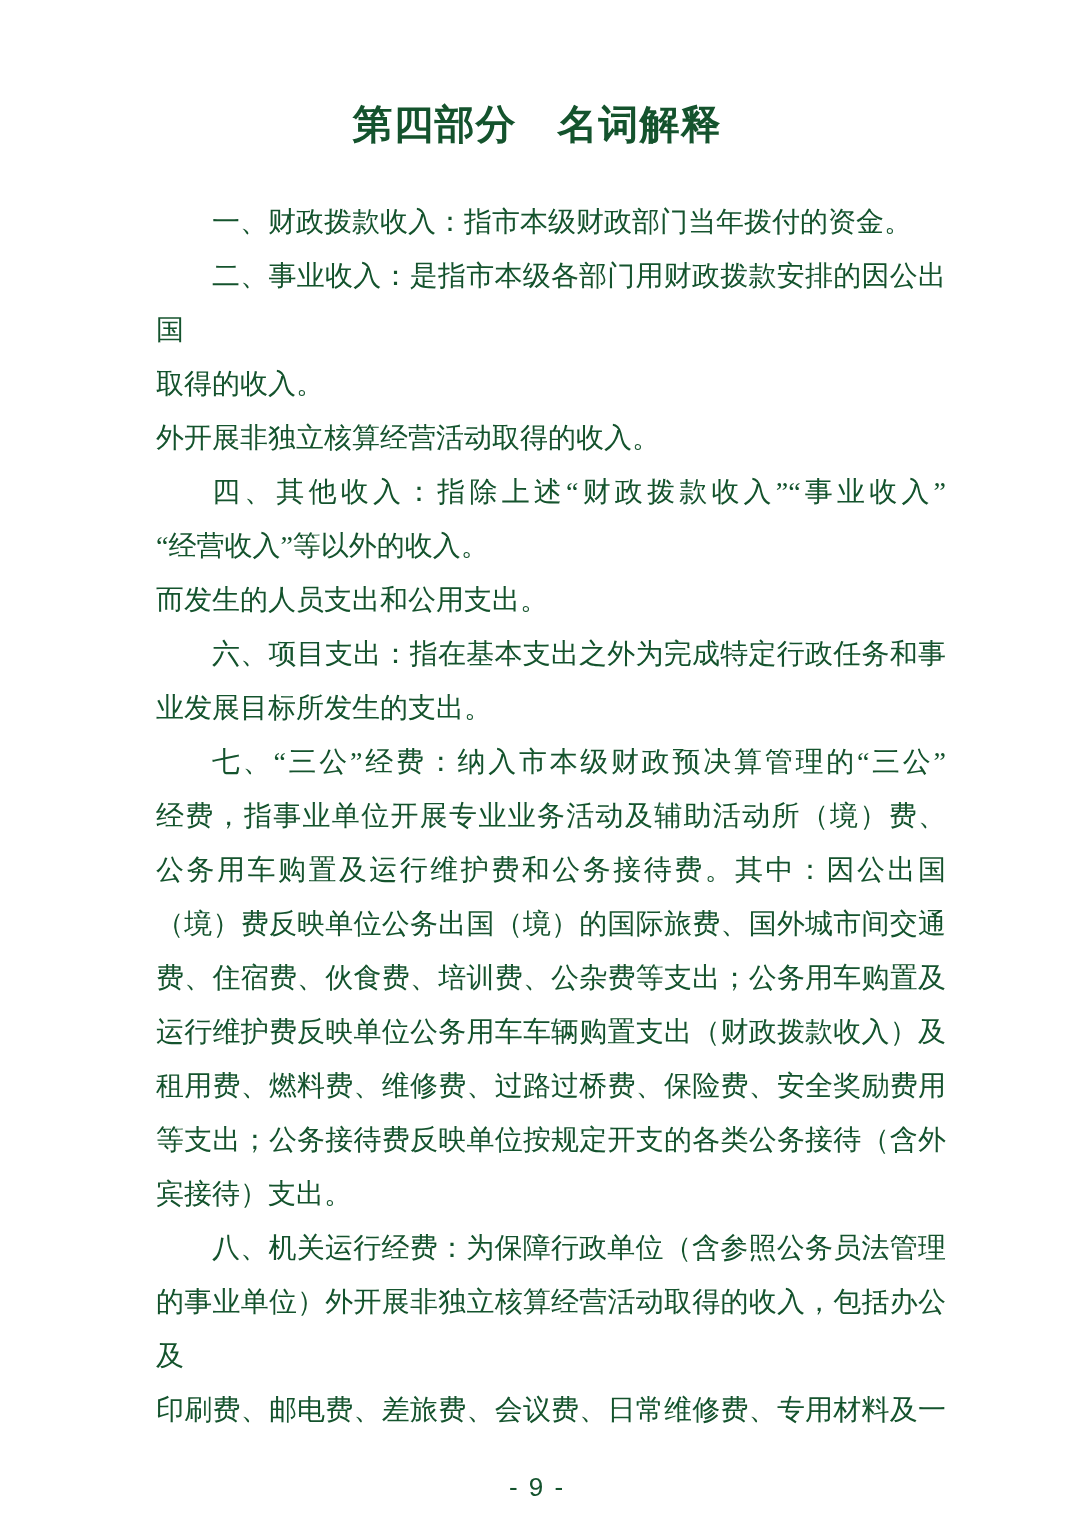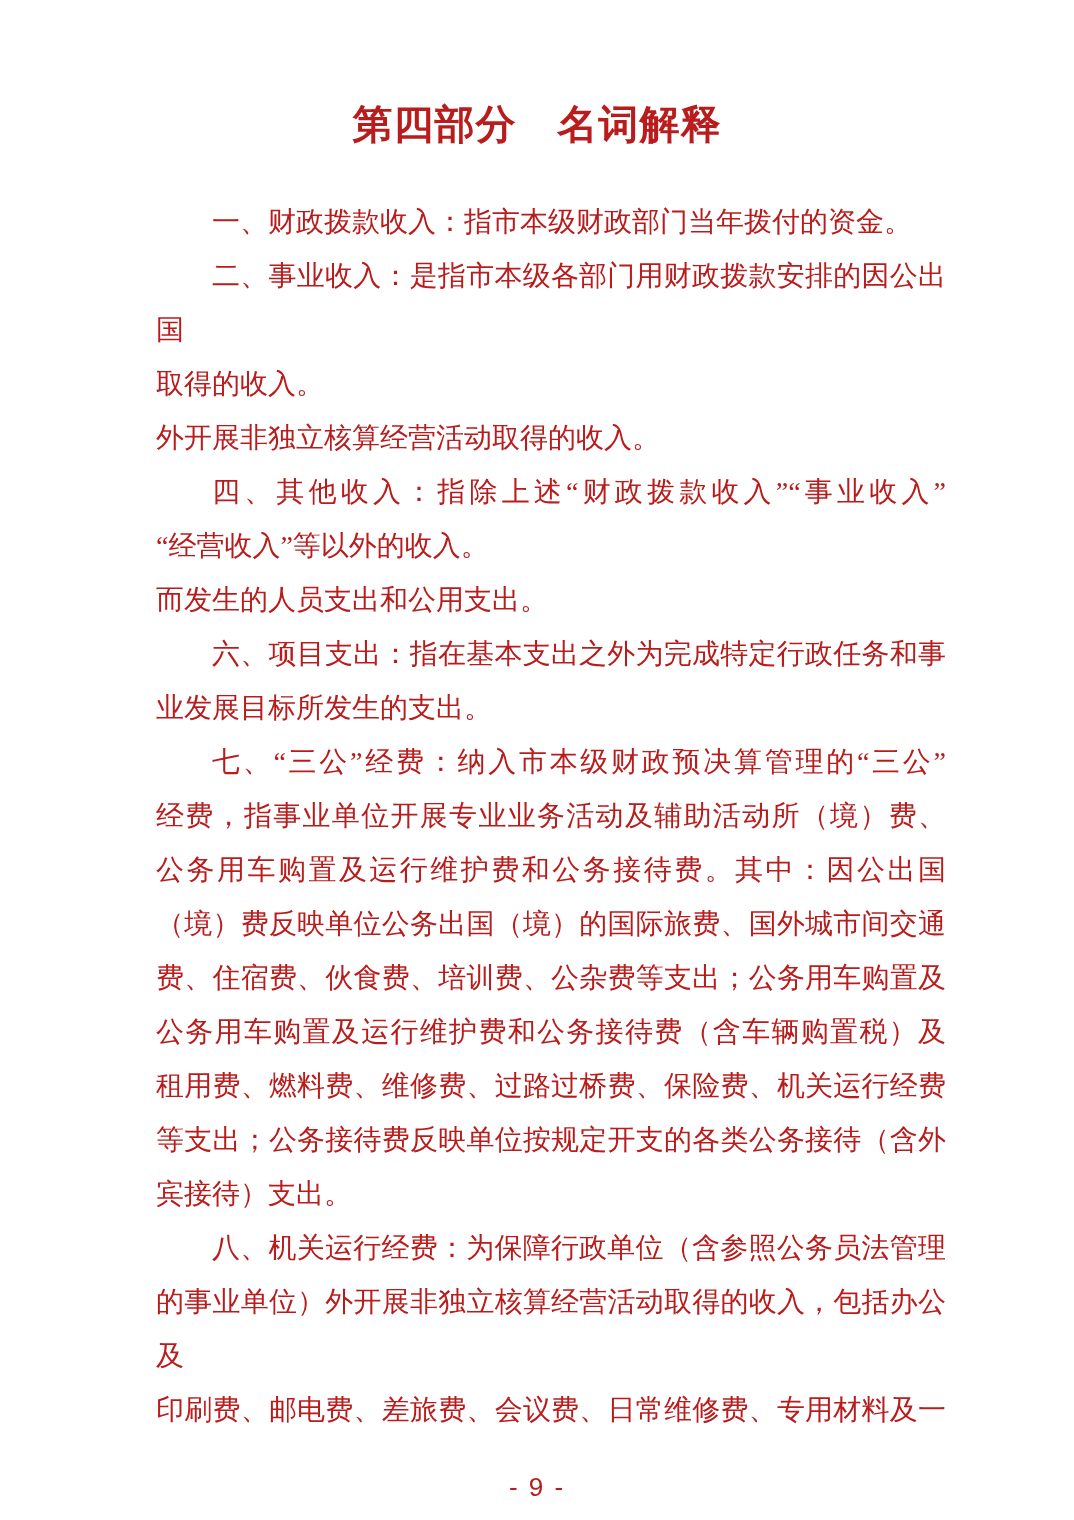--- a/index.html
+++ b/index.html
@@ -5,21 +5,21 @@
   html, body {
     margin: 0;
     padding: 0;
     background: #ffffff;
   }
   .page {
     position: relative;
     width: 1074px;
     height: 1520px;
     background: #ffffff;
-    color: #b91c1c;
+    color: #14532d;
     overflow: hidden;
   }
   .doc-title {
     position: absolute;
     top: 101px;
     left: 0;
     width: 100%;
     margin: 0;
     text-align: center;
     font-family: "Liberation Sans", "DejaVu Sans", sans-serif;
@@ -91,22 +91,22 @@
       <div class="ln first">六、项目支出：指在基本支出之外为完成特定行政任务和事</div>
       <div class="ln last">业发展目标所发生的支出。</div>
     </div>
 
     <div class="para">
       <div class="ln first">七、“三公”经费：纳入市本级财政预决算管理的“三公”</div>
       <div class="ln">经费，指事业单位开展专业业务活动及辅助活动所（境）费、</div>
       <div class="ln">公务用车购置及运行维护费和公务接待费。其中：因公出国</div>
       <div class="ln">（境）费反映单位公务出国（境）的国际旅费、国外城市间交通</div>
       <div class="ln">费、住宿费、伙食费、培训费、公杂费等支出；公务用车购置及</div>
-      <div class="ln">公务用车购置及运行维护费和公务接待费（含车辆购置税）及</div>
-      <div class="ln">租用费、燃料费、维修费、过路过桥费、保险费、机关运行经费</div>
+      <div class="ln">运行维护费反映单位公务用车车辆购置支出（财政拨款收入）及</div>
+      <div class="ln">租用费、燃料费、维修费、过路过桥费、保险费、安全奖励费用</div>
       <div class="ln">等支出；公务接待费反映单位按规定开支的各类公务接待（含外</div>
       <div class="ln last">宾接待）支出。</div>
     </div>
 
     <div class="para">
       <div class="ln first">八、机关运行经费：为保障行政单位（含参照公务员法管理</div>
       <div class="ln">的事业单位）外开展非独立核算经营活动取得的收入，包括办公及</div>
       <div class="ln">印刷费、邮电费、差旅费、会议费、日常维修费、专用材料及一</div>
     </div>
 

